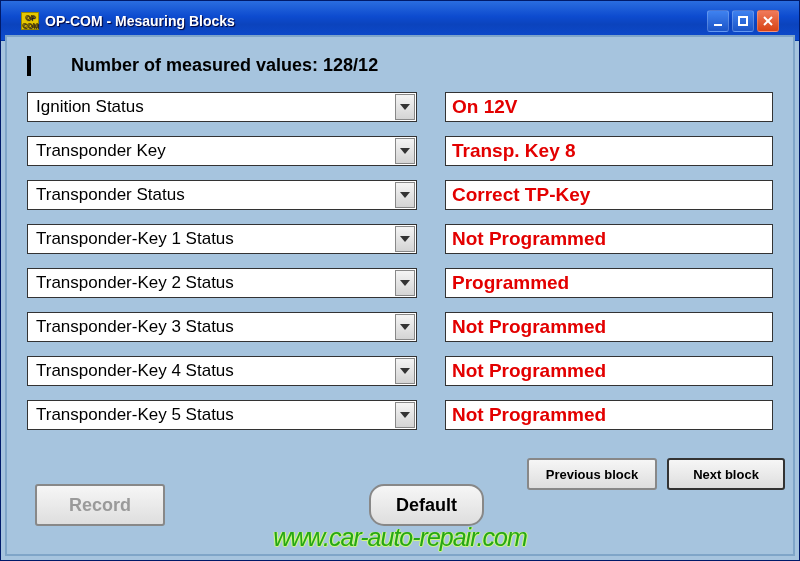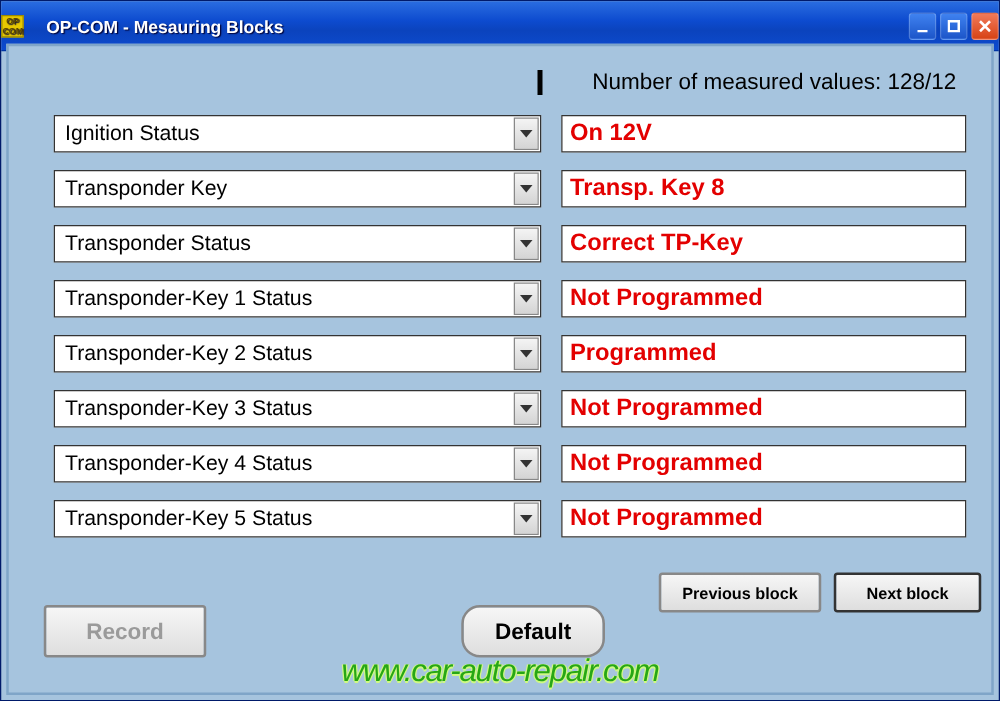--- a/index.html
+++ b/index.html
@@ -19,27 +19,26 @@
     height: 561px;
     border: 1px solid #001a6a;
     background: #a6c4de;
     position: relative;
   }
   .titlebar {
     height: 40px;
     background: linear-gradient(to bottom, #2a6de0 0%, #0d4bcf 40%, #0b43bd 60%, #0d4bcf 100%);
     display: flex;
     align-items: center;
-    padding: 0 0;
+    padding: 0 20px;
     color: #fff;
     font-weight: bold;
     font-size: 14px;
     text-shadow: 1px 1px 1px #003;
     border-bottom: 1px solid #0035a5;
-    gap: 12px;
   }
   .titlebar .app-icon {
     width: 18px;
     height: 18px;
     background: #e6c800;
     border: 1px solid #9a8900;
     margin-right: 6px;
     font-size: 7px;
     line-height: 8px;
     color: #5a4600;
@@ -64,41 +63,40 @@
   .win-btn.minmax { background: linear-gradient(to bottom,#3f82f0,#1c55c8); }
   .win-btn.close { background: linear-gradient(to bottom,#f07a5a,#d84315); }
   .client {
     position: absolute;
     left: 4px; right: 4px; top: 34px; bottom: 4px;
     background: #a6c4de;
     border: 2px solid #7fa5c8;
   }
   .head-row {
     display: flex;
-    justify-content: flex-end;
+    justify-content: flex-start;
     padding: 18px 28px 8px 20px;
-    font-weight: normal;
+    font-weight: bold;
     font-size: 18px;
     color: #000;
   }
   .head-row .cursor-mark {
     width: 4px; height: 20px; background: #000;
     margin-right: 40px;
     display:inline-block;
   }
   .head-left { display:flex; align-items:center; }
   .rows {
     padding: 8px 20px 0 20px;
   }
   .row {
     display: flex;
-    gap: 16px;
+    gap: 28px;
     margin-bottom: 14px;
     align-items: center;
-    margin-left: 16px;
   }
   .combo {
     flex: 0 0 390px;
     height: 30px;
     background: #fff;
     border: 1px solid #333;
     display: flex;
     align-items: center;
     padding-left: 8px;
     font-size: 17px;

